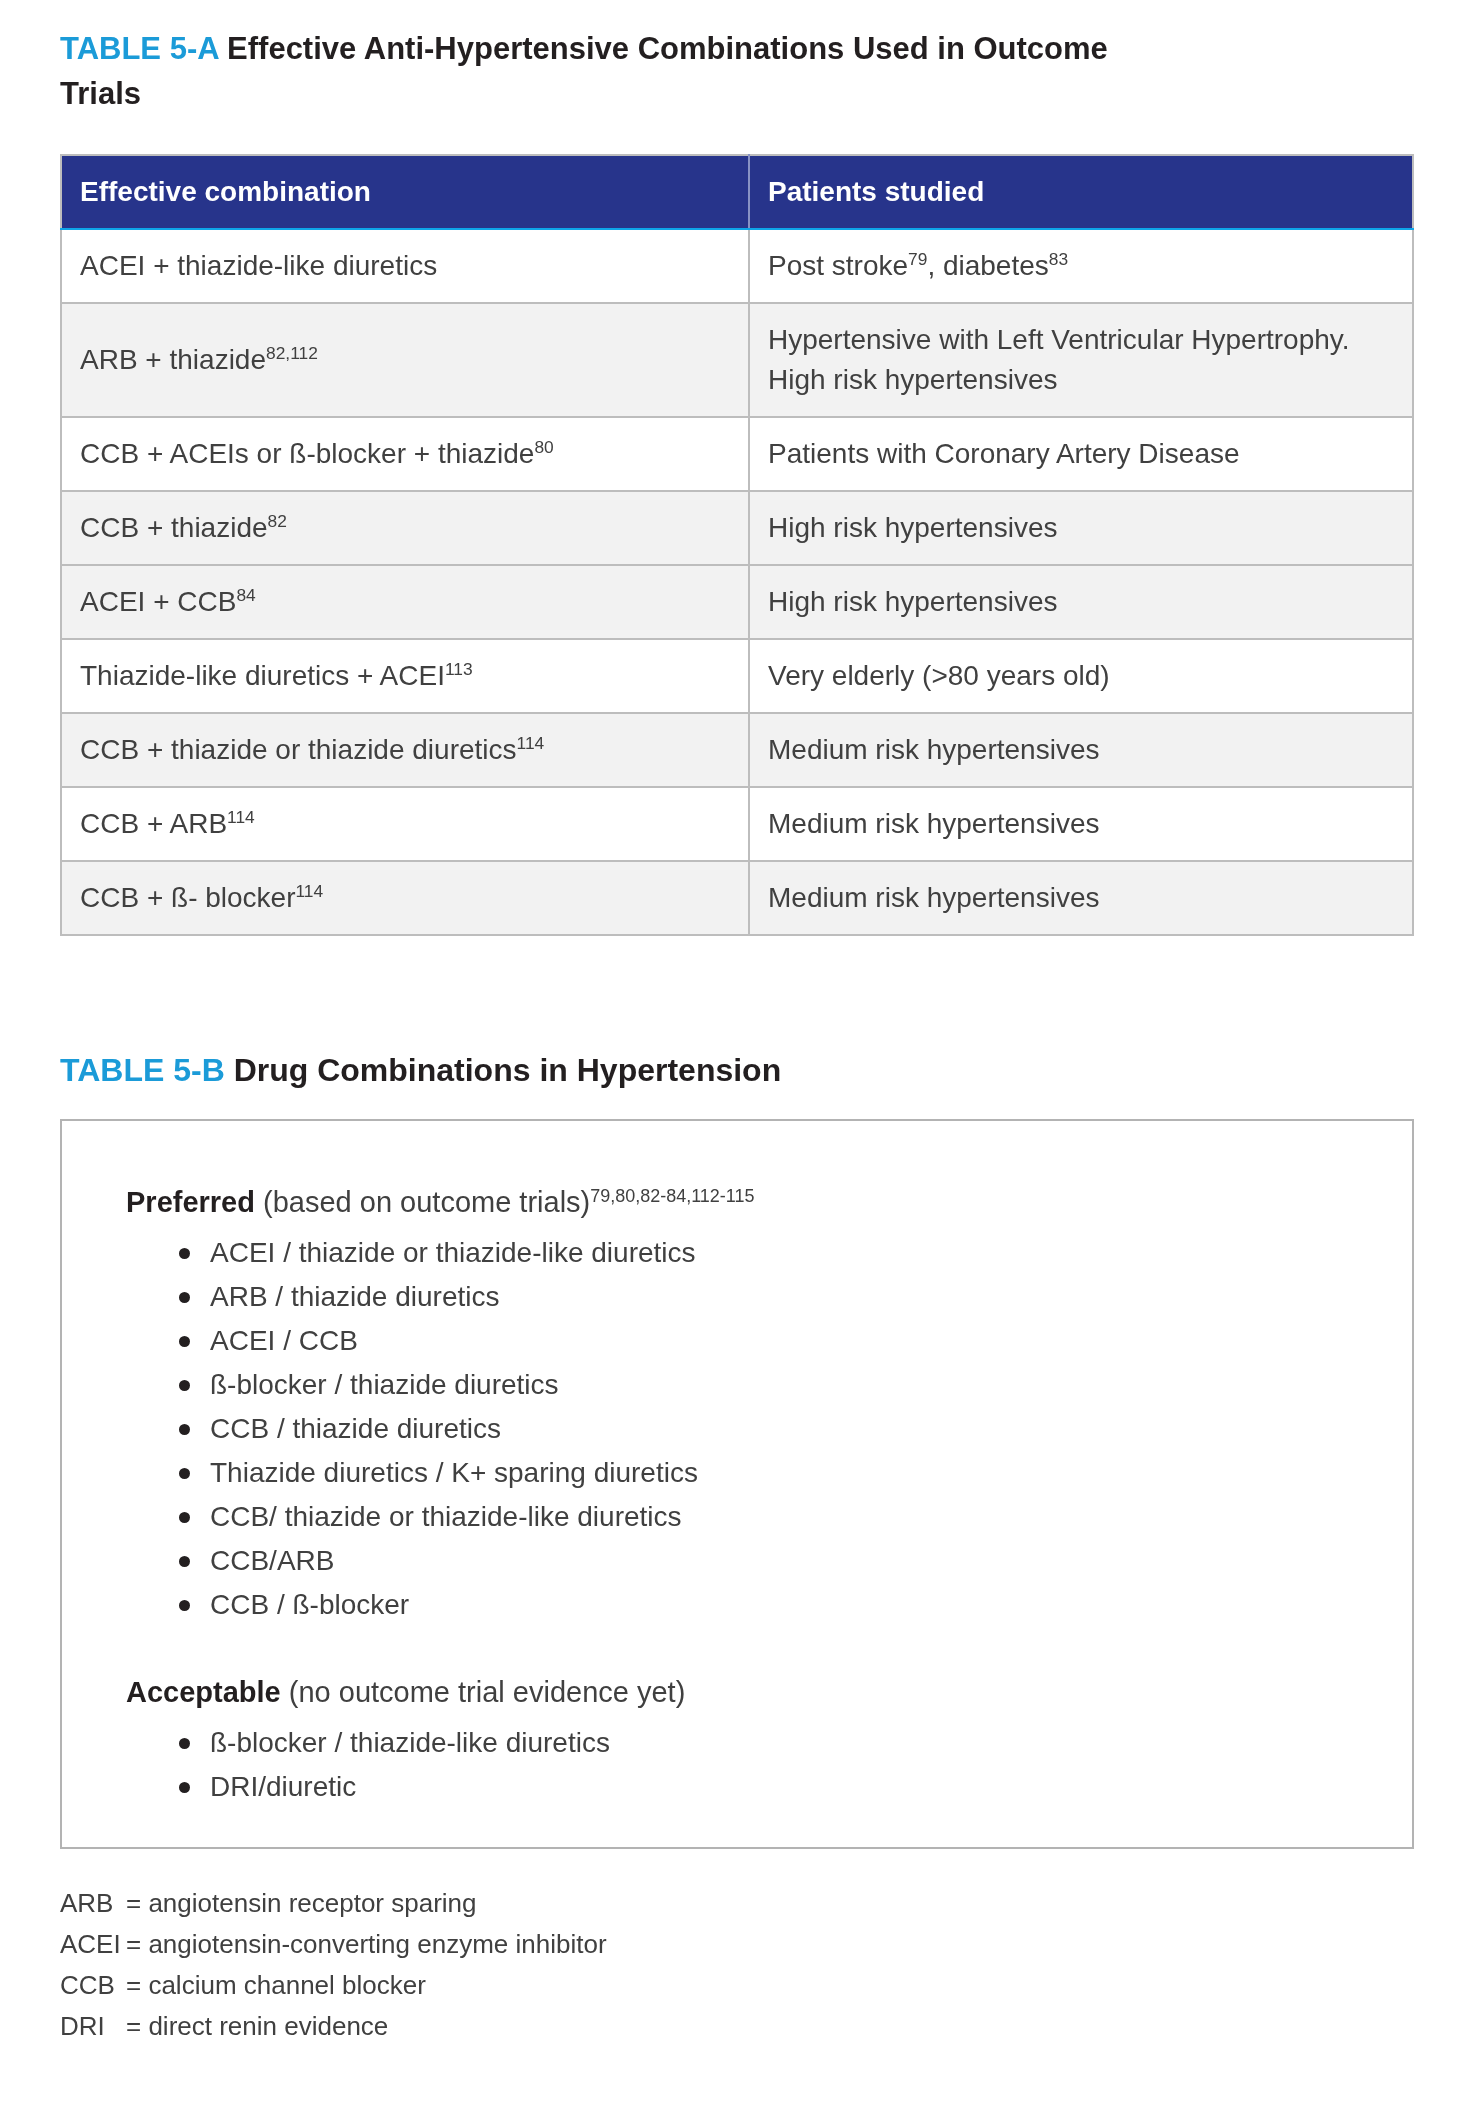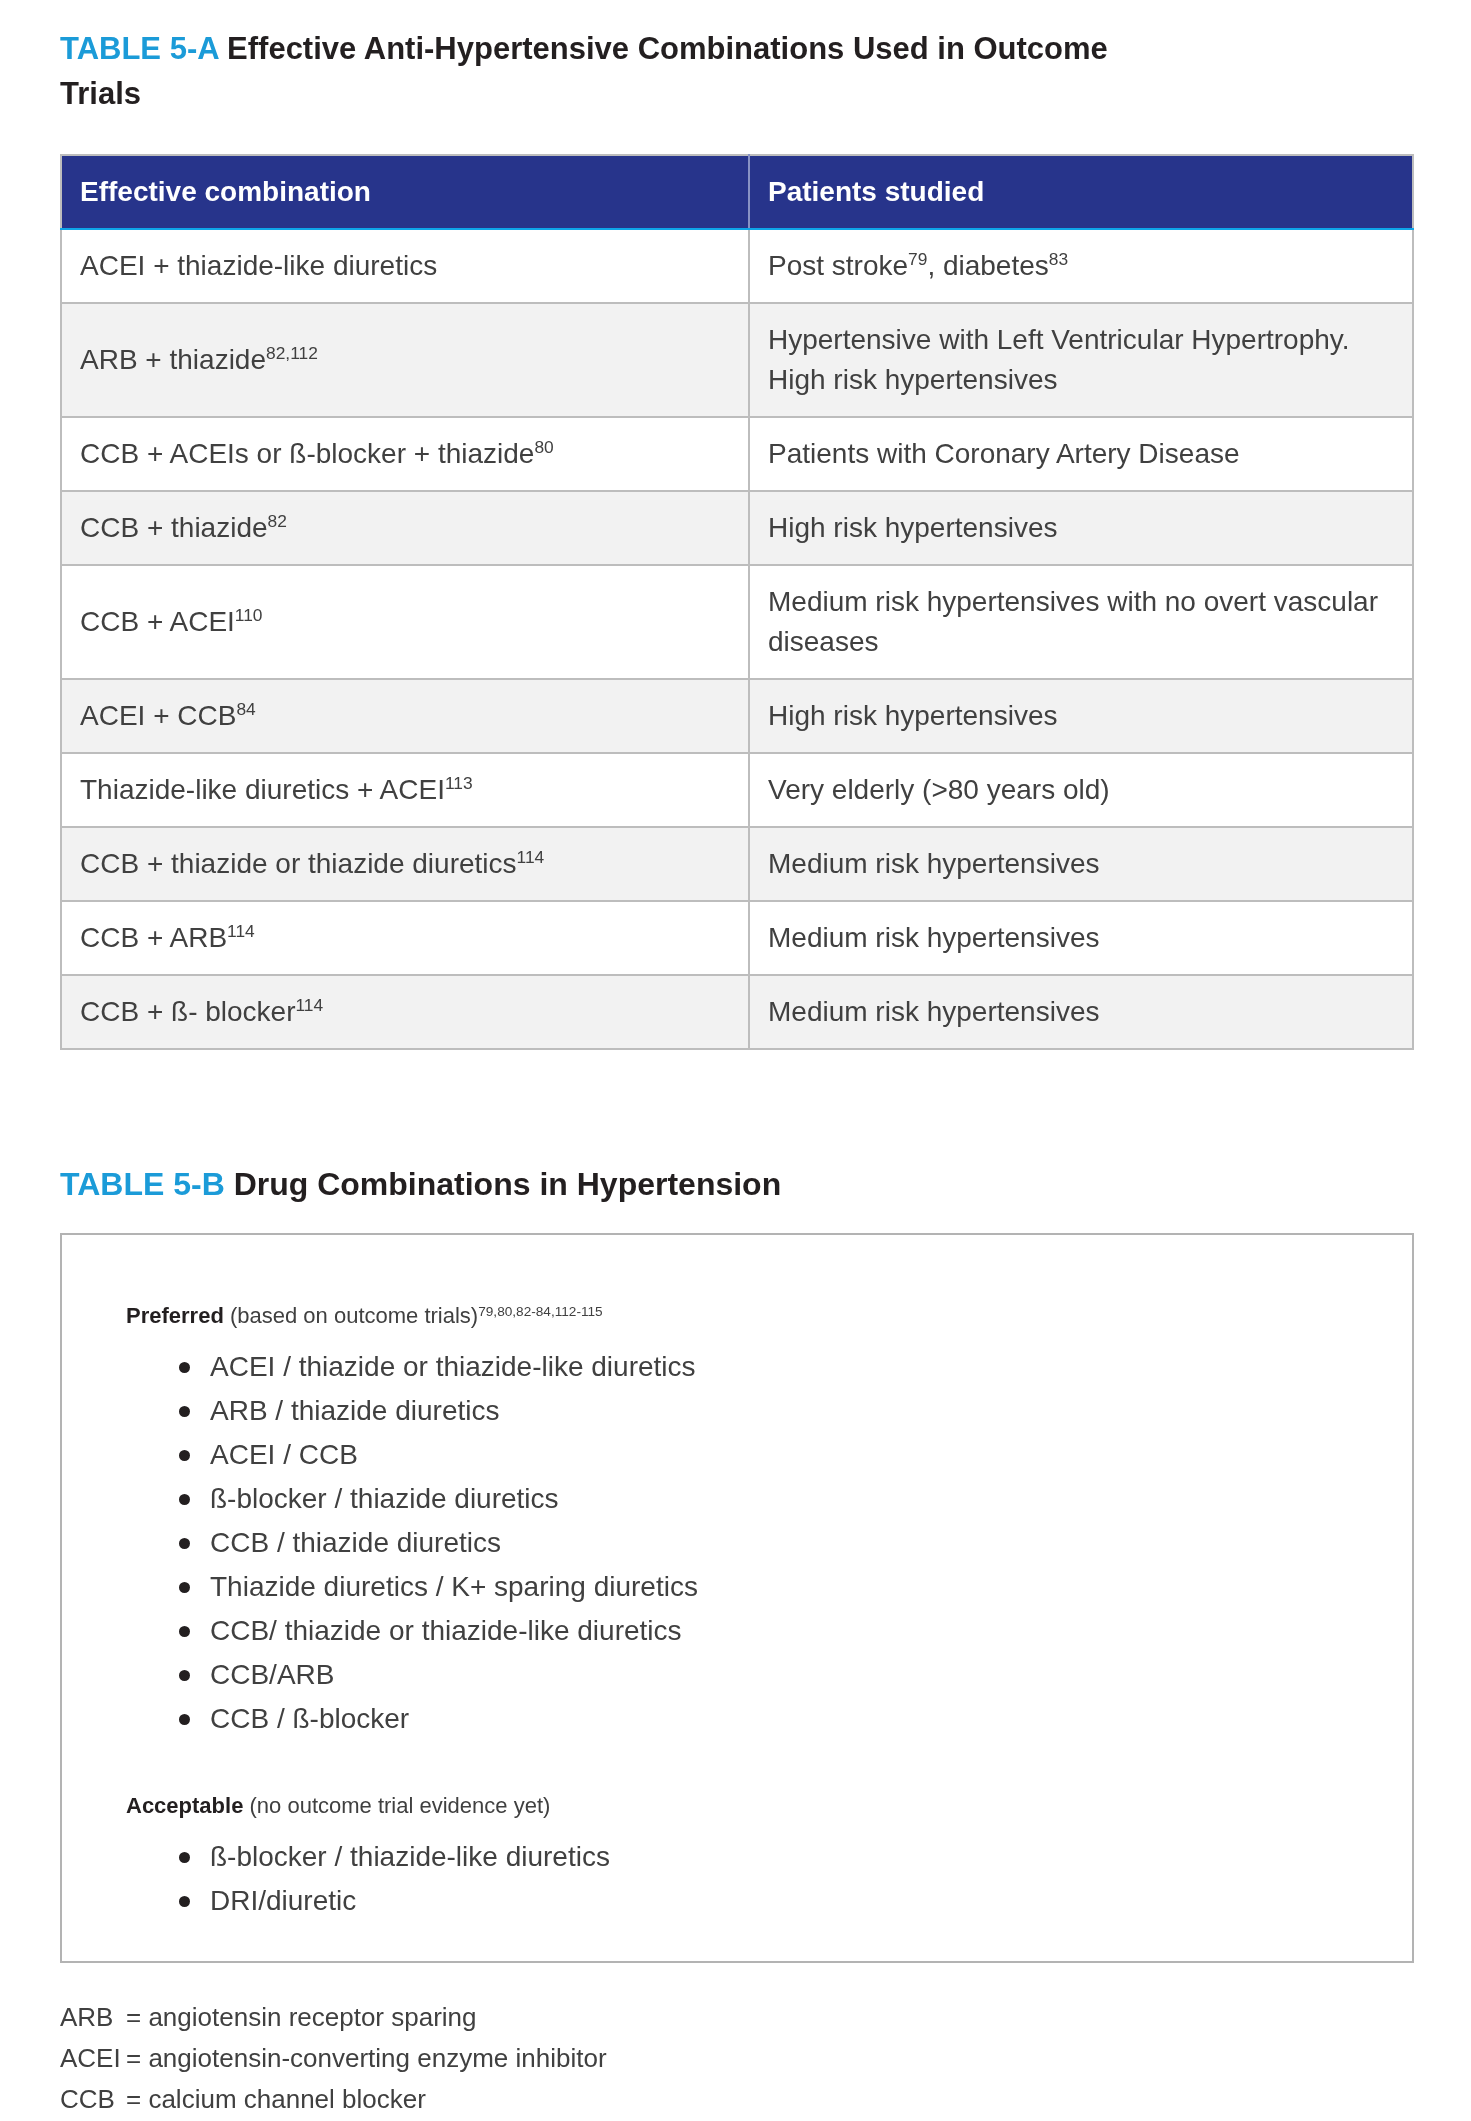--- a/index.html
+++ b/index.html
@@ -75,21 +75,21 @@
   .combo-box {
     margin-top: 26px;
     border: 2px solid var(--box-border);
     width: 1354px;
     padding: 62px 24px 38px 64px;
   }
   .section { margin: 0; }
   .section + .section { margin-top: 46px; }
   .section-heading {
     margin: 0;
-    font-size: 22px;
+    font-size: 29px;
     line-height: 38px;
     color: var(--body-ink);
   }
   .section-heading strong { color: var(--ink); font-weight: bold; }
   .combo-list {
     list-style: none;
     margin: 10px 0 0 48px;
     padding: 0;
   }
   .combo-list li {
@@ -151,24 +151,20 @@
             <td>ARB + thiazide<sup>82,112</sup></td>
             <td>Hypertensive with Left Ventricular Hypertrophy. High risk hypertensives</td>
           </tr>
           <tr>
             <td>CCB + ACEIs or ß-blocker + thiazide<sup>80</sup></td>
             <td>Patients with Coronary Artery Disease</td>
           </tr>
           <tr class="shaded">
             <td>CCB + thiazide<sup>82</sup></td>
             <td>High risk hypertensives</td>
-          </tr>
-          <tr>
-            <td>CCB + ACEI<sup>110</sup></td>
-            <td>Medium risk hypertensives with no overt vascular diseases</td>
           </tr>
           <tr class="shaded">
             <td>ACEI + CCB<sup>84</sup></td>
             <td>High risk hypertensives</td>
           </tr>
           <tr>
             <td>Thiazide-like diuretics + ACEI<sup>113</sup></td>
             <td>Very elderly (&gt;80 years old)</td>
           </tr>
           <tr class="shaded">

